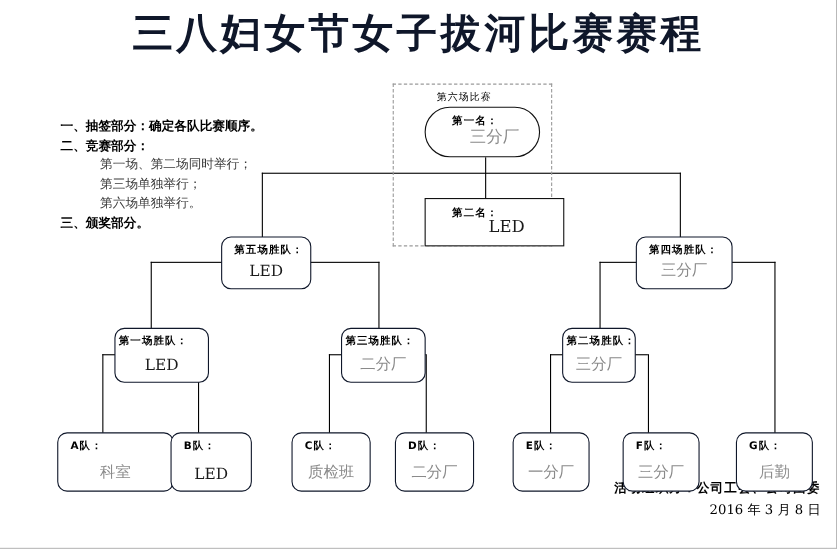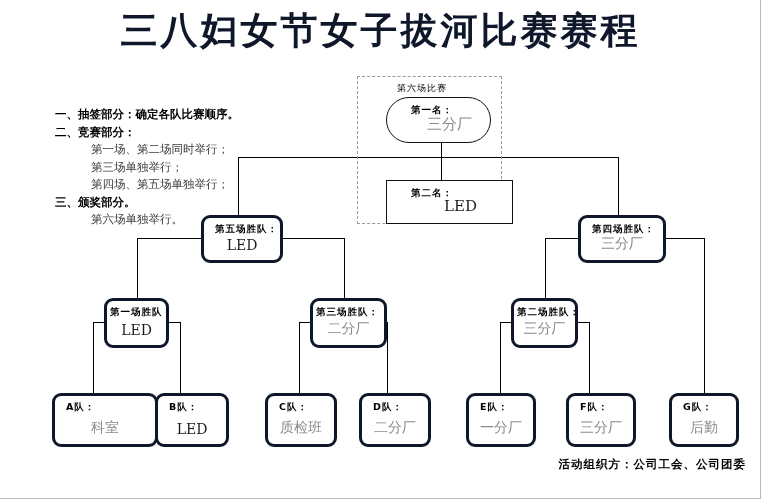--- a/index.html
+++ b/index.html
@@ -25,21 +25,21 @@
   
   .agenda{position:absolute;left:55px;top:66px;width:300px;margin-top:40px;}
   .ag-line{font-size:11.5px;line-height:17.5px;white-space:nowrap;color:#3a3a3a;}
   .ag-line.bold{font-weight:bold;color:#000;}
   .ag-line.indent{padding-left:36px;}
   .ag-head{font-weight:bold;color:#000;}
 
   
   .node{
     position:absolute;box-sizing:border-box;
-    border:3px solid #0f172a;background:#fff;
+    border:1px solid #0f172a;background:#fff;
     border-radius:9px;
     z-index:3;
   }
   .node .lab{
     position:absolute;left:11px;top:5px;
     font-size:9.5px;font-weight:bold;letter-spacing:1px;
     color:#000;white-space:nowrap;
   }
   .node .val{
     position:absolute;left:0;right:0;bottom:7px;text-align:center;
@@ -83,25 +83,24 @@
 
   <div class="agenda">
     <div class="ag-line bold">
       <span class="ag-head">一、抽签部分：</span><span>确定各队比赛顺序。</span>
     </div>
     <div class="ag-line bold">
       <span class="ag-head">二、竞赛部分：</span>
     </div>
     <div class="ag-line indent">第一场、第二场同时举行；</div>
     <div class="ag-line indent">第三场单独举行；</div>
-    <div class="ag-line indent">第四场、第五场单独举行；</div>
+    <div class="ag-line indent">第六场单独举行。</div>
     <div class="ag-line bold">
       <span class="ag-head">三、颁奖部分。</span>
     </div>
-    <div class="ag-line indent">第六场单独举行。</div>
   </div>
 
   <div class="ln v" style="left:441px;top:143px;height:37px;"></div>
 
   <div class="ln h" style="left:238px;top:157px;width:381px;"></div>
   <div class="ln v" style="left:238px;top:157px;height:63px;"></div>
   <div class="ln v" style="left:618px;top:157px;height:63px;"></div>
 
   <div class="ln h" style="left:137px;top:238px;width:65px;"></div>
   <div class="ln v" style="left:137px;top:238px;height:66px;"></div>
@@ -145,21 +144,21 @@
   <div class="node" style="left:201px;top:215px;width:82px;height:48px;">
     <span class="lab">第五场胜队：</span>
     <span class="val dark">LED</span>
   </div>
 
   <div class="node" style="left:578px;top:215px;width:88px;height:48px;">
     <span class="lab">第四场胜队：</span>
     <span class="val">三分厂</span>
   </div>
 
-  <div class="node" style="left:104px;top:298px;width:65px;height:50px;">
+  <div class="node" style="left:104px;top:298px;width:86px;height:50px;">
     <span class="lab" style="left:3px;">第一场胜队：</span>
     <span class="val dark">LED</span>
   </div>
 
   <div class="node" style="left:310px;top:298px;width:77px;height:50px;">
     <span class="lab" style="left:3px;">第三场胜队：</span>
     <span class="val">二分厂</span>
   </div>
 
   <div class="node" style="left:511px;top:298px;width:67px;height:50px;">
@@ -197,15 +196,16 @@
     <span class="val">三分厂</span>
   </div>
 
   <div class="node" style="left:669px;top:393px;width:70px;height:54px;">
     <span class="lab">G队：</span>
     <span class="val">后勤</span>
   </div>
 
   <div class="footer">
     <div class="f1">活动组织方：公司工会、公司团委</div>
+    <div class="f2">2016 年 3 月 8 日</div>
   </div>
 
 </div>
 
 </body></html>

